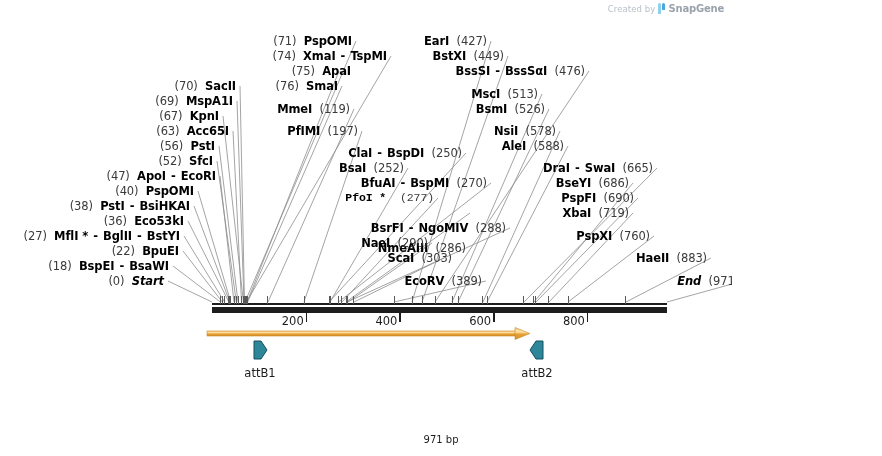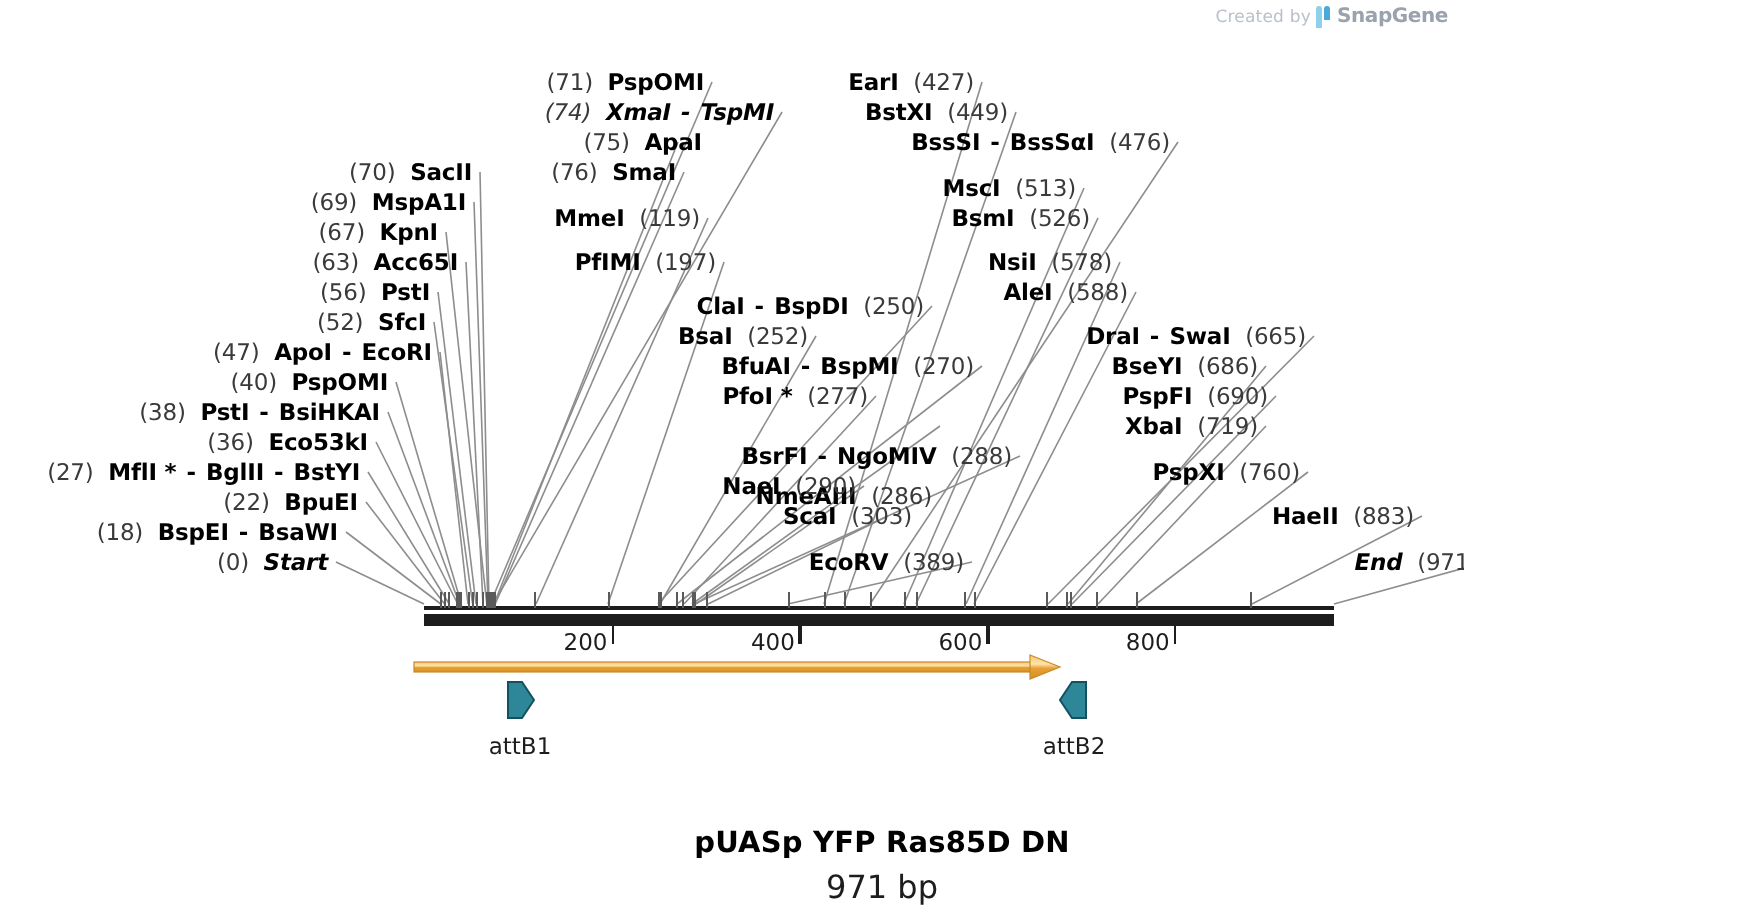--- a/index.html
+++ b/index.html
@@ -158,23 +158,23 @@
     width: 882px;
     text-align: center;
   }
   #plasmid-title {
     font-size: 14.5px;
     font-weight: bold;
     color: #000000;
     letter-spacing: 0.1px;
   }
   #plasmid-size {
-    font-size: 16px;
+    font-size: 10px;
     color: #1d1d1d;
-    margin-top: 4px;
+    margin-top: 20px;
   }
 </style>
 </head>
 <body>
 
 <div id="map-root">
 
   <div id="watermark">
     <span>Created by</span>
     <span class="wm-mark"></span>
@@ -222,33 +222,33 @@
       <path d="M 194 206 L 229.8 302" stroke="#8d8d8d" stroke-width="0.8" fill="none"></path>
       <path d="M 188 221 L 228.9 302" stroke="#8d8d8d" stroke-width="0.8" fill="none"></path>
       <path d="M 184 236 L 224.6 302" stroke="#8d8d8d" stroke-width="0.8" fill="none"></path>
       <path d="M 183 251 L 222.3 302" stroke="#8d8d8d" stroke-width="0.8" fill="none"></path>
       <path d="M 173 266 L 220.4 302" stroke="#8d8d8d" stroke-width="0.8" fill="none"></path>
       <path d="M 168 281 L 212 302" stroke="#8d8d8d" stroke-width="0.8" fill="none"></path>
     </svg>
 
   <div id="labels-layer">
       <div class="site-label anchor-right" style="left: 0px; top: 41px; width: 352px;"><span class="pos">(71)</span>&nbsp;&nbsp;<span class="enz">PspOMI</span></div>
-      <div class="site-label anchor-right" style="left: 0px; top: 56px; width: 387px; font-style: italic;"><span class="pos">(74)</span>&nbsp;&nbsp;<span class="enz">XmaI</span><span class="sep"> - </span><span class="enz">TspMI</span></div>
+      <div class="site-label anchor-right" style="left: 0px; top: 56px; width: 387px;"><span class="pos">(74)</span>&nbsp;&nbsp;<span class="enz">XmaI</span><span class="sep"> - </span><span class="enz">TspMI</span></div>
       <div class="site-label anchor-right" style="left: 0px; top: 71px; width: 335px; padding-left: 16px;"><span class="pos">(75)</span>&nbsp;&nbsp;<span class="enz">ApaI</span></div>
       <div class="site-label anchor-right" style="left: 0px; top: 86px; width: 338px;"><span class="pos">(76)</span>&nbsp;&nbsp;<span class="enz">SmaI</span></div>
       <div class="site-label anchor-right" style="left: 0px; top: 109px; width: 350px;"><span class="enz">MmeI</span>&nbsp;&nbsp;<span class="pos">(119)</span></div>
       <div class="site-label anchor-right" style="left: 0px; top: 131px; width: 358px;"><span class="enz">PfIMI</span>&nbsp;&nbsp;<span class="pos">(197)</span></div>
       <div class="site-label anchor-right" style="left: 0px; top: 153px; width: 462px;"><span class="enz">ClaI</span><span class="sep"> - </span><span class="enz">BspDI</span>&nbsp;&nbsp;<span class="pos">(250)</span></div>
       <div class="site-label anchor-right" style="left: 0px; top: 168px; width: 404px;"><span class="enz">BsaI</span>&nbsp;&nbsp;<span class="pos">(252)</span></div>
       <div class="site-label anchor-right" style="left: 0px; top: 183px; width: 487px;"><span class="enz">BfuAI</span><span class="sep"> - </span><span class="enz">BspMI</span>&nbsp;&nbsp;<span class="pos">(270)</span></div>
-      <div class="site-label anchor-right" style="left: 0px; top: 198px; width: 434px;"><span class="enz">PfoI<span class="star"> *</span></span>&nbsp;&nbsp;<span class="pos">(277)</span></div>
+      <div class="site-label anchor-right" style="left: 0px; top: 198px; width: 434px; font-family: Liberation Mono, monospace;"><span class="enz">PfoI<span class="star"> *</span></span>&nbsp;&nbsp;<span class="pos">(277)</span></div>
       <div class="site-label anchor-right" style="left: 0px; top: 213px; width: 466px; margin-top: 35px;"><span class="enz">NmeAIII</span>&nbsp;&nbsp;<span class="pos">(286)</span></div>
       <div class="site-label anchor-right" style="left: 0px; top: 228px; width: 506px;"><span class="enz">BsrFI</span><span class="sep"> - </span><span class="enz">NgoMIV</span>&nbsp;&nbsp;<span class="pos">(288)</span></div>
       <div class="site-label anchor-right" style="left: 0px; top: 243px; width: 428px;"><span class="enz">NaeI</span>&nbsp;&nbsp;<span class="pos">(290)</span></div>
-      <div class="site-label anchor-right" style="left: 16px; top: 258px; width: 440px;"><span class="enz">ScaI</span>&nbsp;&nbsp;<span class="pos">(303)</span></div>
+      <div class="site-label anchor-right" style="left: 0px; top: 258px; width: 440px; padding-left: 12px;"><span class="enz">ScaI</span>&nbsp;&nbsp;<span class="pos">(303)</span></div>
       <div class="site-label anchor-right" style="left: 0px; top: 281px; width: 482px;"><span class="enz">EcoRV</span>&nbsp;&nbsp;<span class="pos">(389)</span></div>
       <div class="site-label anchor-right" style="left: 0px; top: 41px; width: 487px;"><span class="enz">EarI</span>&nbsp;&nbsp;<span class="pos">(427)</span></div>
       <div class="site-label anchor-right" style="left: 0px; top: 56px; width: 504px;"><span class="enz">BstXI</span>&nbsp;&nbsp;<span class="pos">(449)</span></div>
       <div class="site-label anchor-right" style="left: 0px; top: 71px; width: 585px;"><span class="enz">BssSI</span><span class="sep"> - </span><span class="enz">BssSαI</span>&nbsp;&nbsp;<span class="pos">(476)</span></div>
       <div class="site-label anchor-right" style="left: 0px; top: 94px; width: 538px;"><span class="enz">MscI</span>&nbsp;&nbsp;<span class="pos">(513)</span></div>
       <div class="site-label anchor-right" style="left: 0px; top: 109px; width: 545px;"><span class="enz">BsmI</span>&nbsp;&nbsp;<span class="pos">(526)</span></div>
       <div class="site-label anchor-right" style="left: 0px; top: 131px; width: 556px;"><span class="enz">NsiI</span>&nbsp;&nbsp;<span class="pos">(578)</span></div>
       <div class="site-label anchor-right" style="left: 0px; top: 146px; width: 564px;"><span class="enz">AleI</span>&nbsp;&nbsp;<span class="pos">(588)</span></div>
       <div class="site-label anchor-right" style="left: 0px; top: 168px; width: 653px;"><span class="enz">DraI</span><span class="sep"> - </span><span class="enz">SwaI</span>&nbsp;&nbsp;<span class="pos">(665)</span></div>
       <div class="site-label anchor-right" style="left: 0px; top: 183px; width: 629px;"><span class="enz">BseYI</span>&nbsp;&nbsp;<span class="pos">(686)</span></div>
@@ -349,17 +349,16 @@
         <polygon points="2,3 9,3 15,12 9,21 2,21" fill="#2e8799" stroke="#14515e" stroke-width="1"></polygon>
       </svg>
       <div class="feature-label" style="left: 260px;">attB1</div>
       <svg class="feature" width="16" height="24" viewBox="0 0 16 24" style="left: 529px;">
         <polygon points="14,3 7,3 1,12 7,21 14,21" fill="#2e8799" stroke="#14515e" stroke-width="1"></polygon>
       </svg>
       <div class="feature-label" style="left: 537px;">attB2</div>
     </div>
 
   <div id="title-block">
-    <div id="plasmid-title">pUASp YFP Ras85D DN</div>
     <div id="plasmid-size">971 bp</div>
   </div>
 
 </div>
 
 </body></html>

